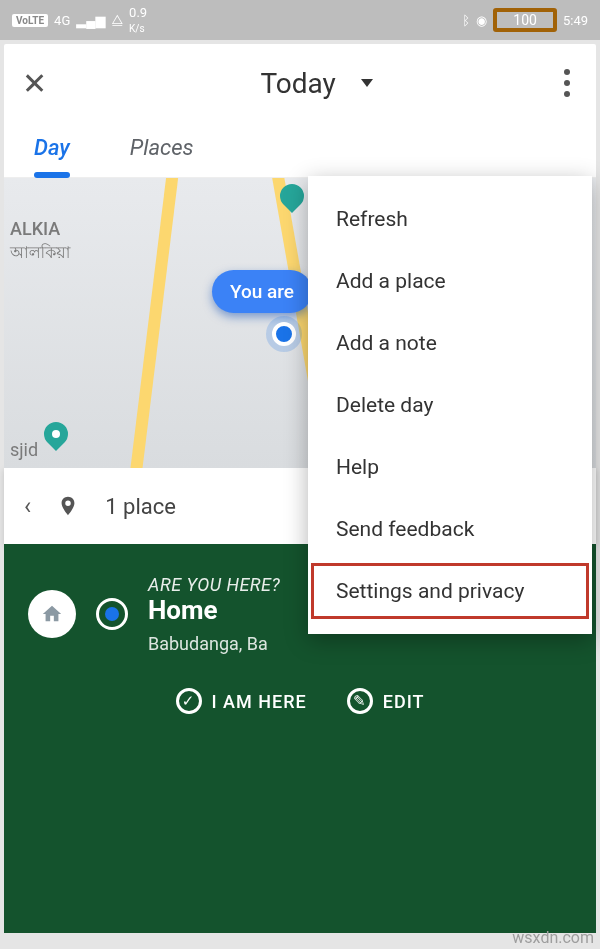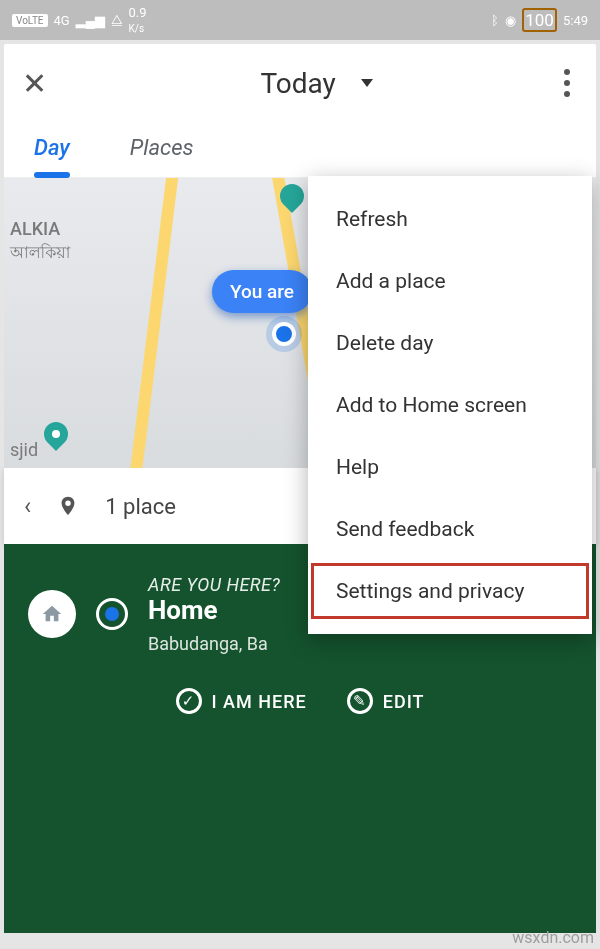--- a/index.html
+++ b/index.html
@@ -1,19 +1,19 @@
 <!DOCTYPE html>
 <html><head>
   <meta charset="utf-8">
   <style>
     * { box-sizing: border-box; margin: 0; padding: 0; font-family: Roboto, Arial, sans-serif; }
     body { width: 600px; height: 949px; background: #e5e5e5; position: relative; overflow: hidden; }
     .statusbar { height: 40px; background: #bdbdbd; display: flex; align-items: center; padding: 0 12px; color: #fff; font-size: 13px; justify-content: space-between; }
     .statusbar .left, .statusbar .right { display: flex; align-items: center; gap: 6px; }
-    .volte { background: #fff; color: #888; font-size: 10px; font-weight: normal; padding: 1px 4px; border-radius: 2px; }
+    .volte { background: #fff; color: #888; font-size: 10px; font-weight: bold; padding: 1px 4px; border-radius: 2px; }
     .app { background: #fff; margin: 4px; height: calc(100% - 60px); display: flex; flex-direction: column; position: relative; border-radius: 2px; }
     .topbar { display: flex; align-items: center; height: 78px; padding: 0 18px; }
     .close-x { font-size: 30px; color: #555; font-weight: 300; cursor: pointer; }
     .title-wrap { flex: 1; text-align: center; font-size: 28px; color: #333; display: flex; align-items: center; justify-content: center; gap: 25px; padding-left: 30px; }
     .tri { width: 0; height: 0; border-left: 6px solid transparent; border-right: 6px solid transparent; border-top: 8px solid #333; }
     .overflow { display: flex; flex-direction: column; gap: 5px; padding: 8px; cursor: pointer; }
     .overflow span { width: 6px; height: 6px; border-radius: 50%; background: #555; display: block; }
     .tabs { display: flex; height: 56px; padding: 0 30px; gap: 60px; align-items: center; border-bottom: 1px solid #eee; font-style: italic; }
     .tab { font-size: 22px; color: #5f6368; cursor: pointer; position: relative; padding-bottom: 4px; }
     .tab.active { color: #1a73e8; font-weight: 500; }
@@ -56,21 +56,21 @@
   <div class="left">
     <span class="volte">VoLTE</span>
     <span>4G</span>
     <span>▂▄▆</span>
     <span>⧋</span>
     <span><span>0.9</span><br><span style="font-size:10px">K/s</span></span>
   </div>
   <div class="right">
     <span>ᛒ</span>
     <span>◉</span>
-    <span style="border:2px solid #a16207;padding:0 1px;border-radius:3px;font-size:17px">100</span>
+    <span style="border:4px solid #a16207;padding:0 16px;border-radius:3px;font-size:14px">100</span>
     <span>5:49</span>
   </div>
 </div>
 
 <div class="app">
   <div class="topbar">
     <div class="close-x">✕</div>
     <div class="title-wrap">
       <span>Today</span>
       <span class="tri"></span>
@@ -129,21 +129,21 @@
       <div class="action">
         <div class="edit-c">✎</div>
         <span>EDIT</span>
       </div>
     </div>
   </div>
 
   <div class="menu">
     <div class="menu-item">Refresh</div>
     <div class="menu-item">Add a place</div>
+    <div class="menu-item">Add a note</div>
     <div class="menu-item">Delete day</div>
-    <div class="menu-item">Add to Home screen</div>
     <div class="menu-item">Help</div>
     <div class="menu-item">Send feedback</div>
     <div class="menu-item highlight">Settings and privacy</div>
   </div>
 </div>
 
 <div class="watermark">wsxdn.com</div>
 
 </body></html>

